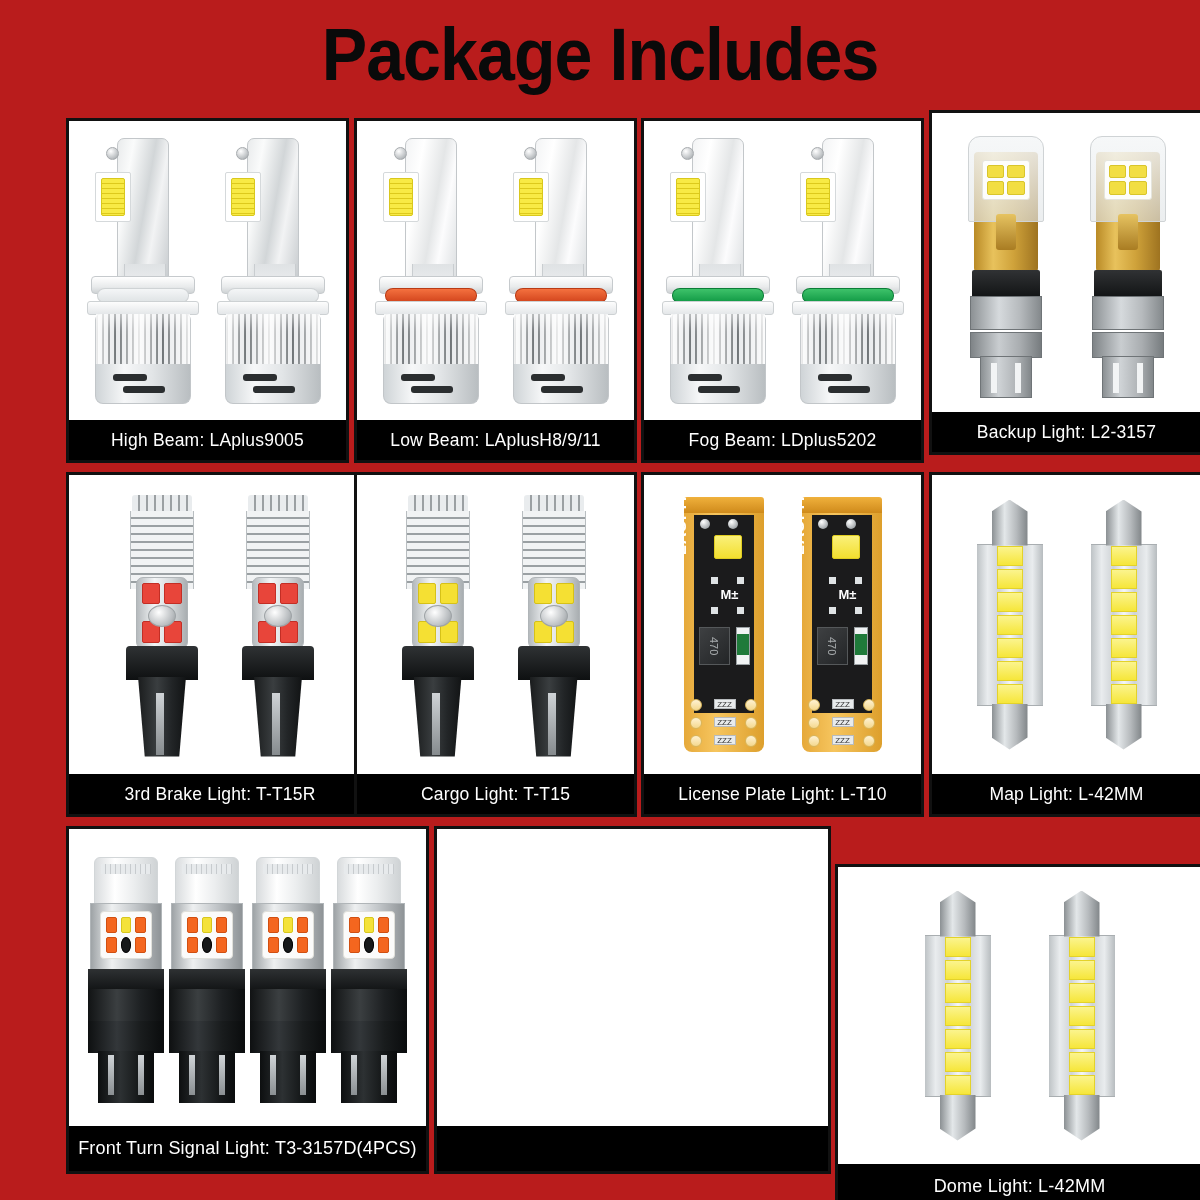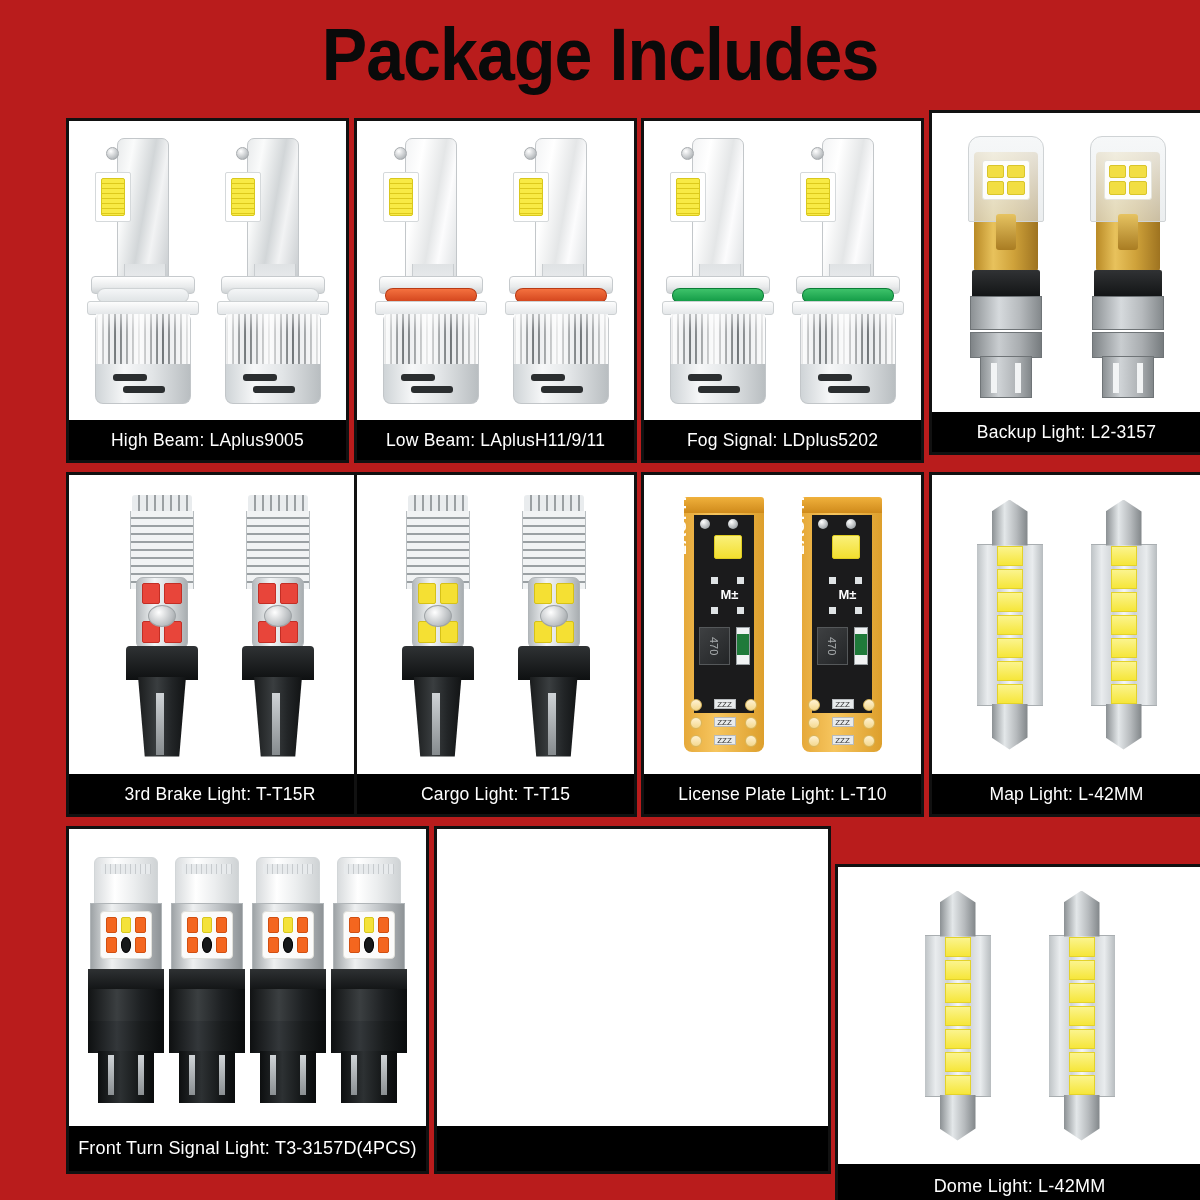--- a/index.html
+++ b/index.html
@@ -438,21 +438,21 @@
             <div class="collar"></div>
               <div class="ring orange"></div>
               <div class="flange"></div>
             <div class="fins"></div>
               <div class="barrel"></div>
             <div class="slot s1"></div>
               <div class="slot s2"></div>
           </div>
         </div>
       </div>
-      <div class="caption">Low Beam: LAplusH11/9/11</div>
+      <div class="caption">Low Beam: LAplusH8/9/11</div>
     </div>
 
     <div class="panel" style="left:607px; top:118px; width:283px; height:345px;">
       <div class="stage">
         <div class="pair">
           <div class="bulb hl">
             <div class="blade white"></div>
               <div class="screw"></div>
             <div class="chipbed"></div>
               <div class="chip"></div>
@@ -472,21 +472,21 @@
             <div class="collar"></div>
               <div class="ring green"></div>
               <div class="flange"></div>
             <div class="fins"></div>
               <div class="barrel"></div>
             <div class="slot s1"></div>
               <div class="slot s2"></div>
           </div>
         </div>
       </div>
-      <div class="caption">Fog Signal: LDplus5202</div>
+      <div class="caption">Fog Beam: LDplus5202</div>
     </div>
 
     <div class="panel" style="left:895px; top:110px; width:275px; height:345px;">
       <div class="stage">
         <div class="pair" style="gap:26px;">
           <div class="bulb gb">
             <div class="goldtop"></div>
               <div class="lens"></div>
             <div class="ledblock">
                 <i></i>

